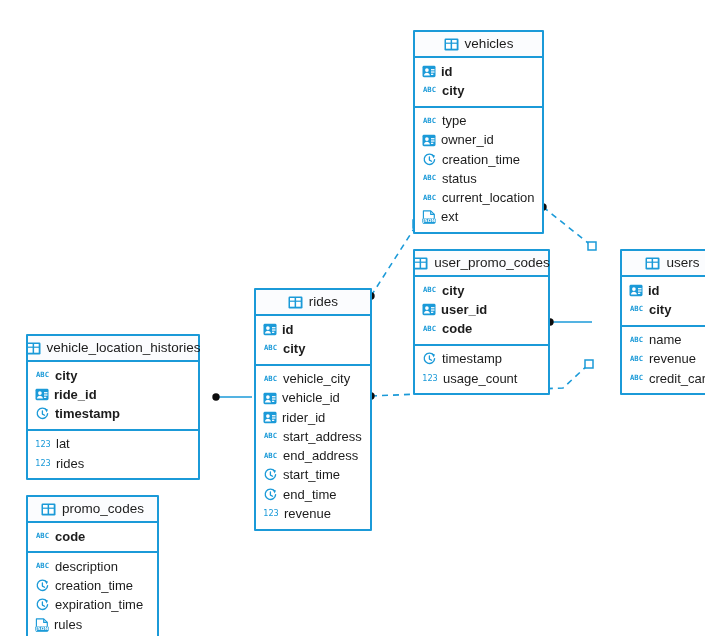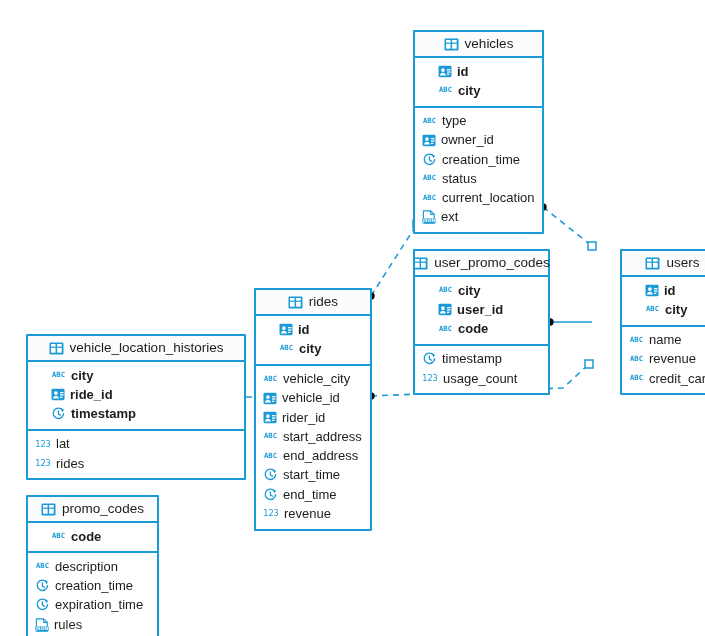--- a/index.html
+++ b/index.html
@@ -58,21 +58,20 @@
     color: #1c1c1c;
     line-height: 1;
     white-space: nowrap;
   }
 
   .tbl-section {
     padding: 4px 0 5px 0;
   }
   .tbl-section.pk {
     border-bottom: 2px solid #1b9ad8;
-    padding-left: 16px;
   }
 
   .field-row {
     display: flex;
     align-items: center;
     gap: 5px;
     padding: 1.5px 6px 1.5px 7px;
     white-space: nowrap;
   }
   .field-name {
@@ -457,21 +456,21 @@
         <div class="field-row">
           <span class="ic">
             <svg width="16" height="13" viewBox="0 0 16 13">
               <text x="8" y="8.8" font-family="DejaVu Sans, sans-serif" font-size="8.2" fill="#1b9ad8" text-anchor="middle">123</text>
             </svg>
           </span>
           <span class="field-name">revenue</span>
         </div>
       </div>
     </div>
-    <div class="table-node" style="left: 26px; top: 334px; width: 220px;">
+    <div class="table-node" style="left: 26px; top: 334px; width: 174px;">
       <div class="tbl-header">
         <span class="ic">
           <svg width="15" height="13" viewBox="0 0 15 13">
             <rect x="0.5" y="0.5" width="14" height="12" rx="1.2" fill="#1b9ad8"></rect>
             <rect x="2" y="2" width="4.6" height="2.6" fill="#ffffff"></rect>
             <rect x="8.1" y="2" width="4.6" height="2.6" fill="#ffffff"></rect>
             <rect x="2" y="5.8" width="4.6" height="4.9" fill="#ffffff"></rect>
             <rect x="8.1" y="5.8" width="4.6" height="4.9" fill="#ffffff"></rect>
           </svg>
         </span>

